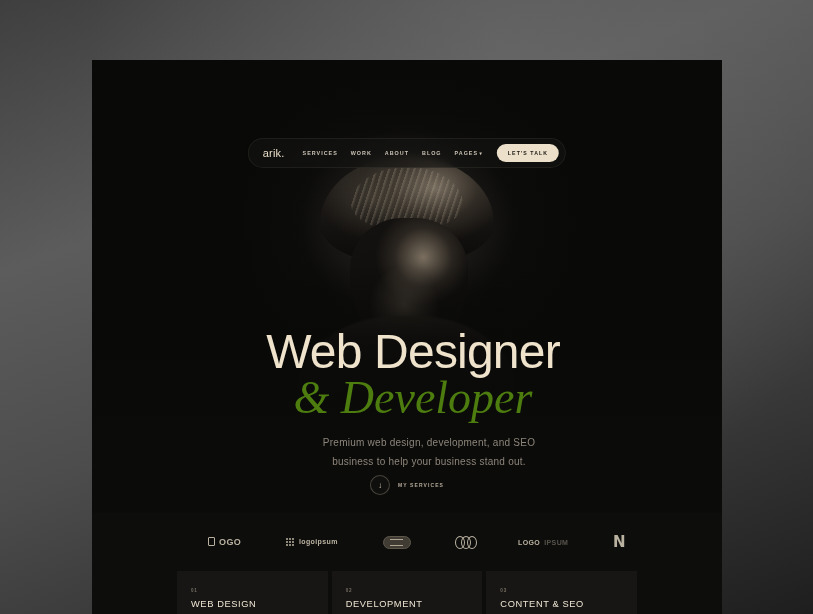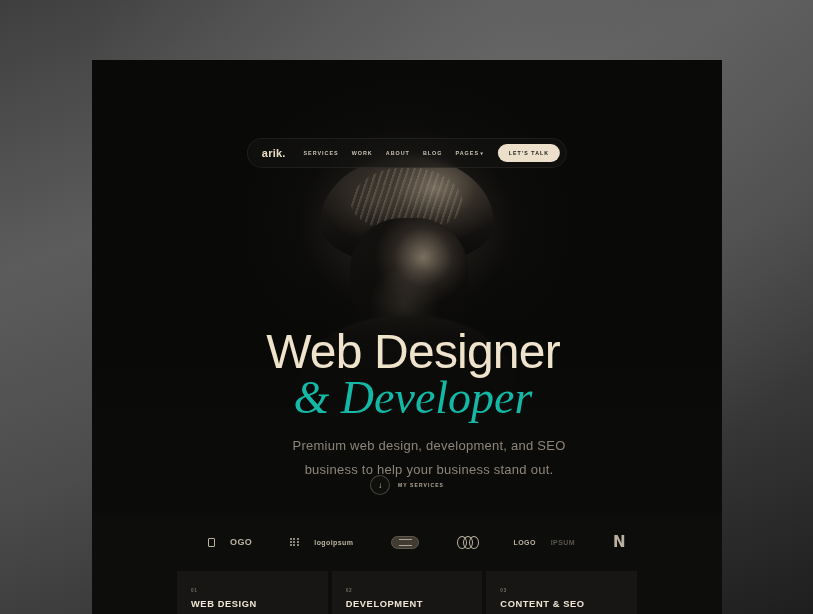--- a/index.html
+++ b/index.html
@@ -46,63 +46,63 @@
     background: linear-gradient(180deg, rgba(40,36,31,0.85) 0%, rgba(12,11,10,1) 70%);
     filter: blur(1px); }
   .hero-fade { position:absolute; inset:0;
     background: linear-gradient(180deg, rgba(9,9,8,0.55) 0%, rgba(9,9,8,0) 18%, rgba(9,9,8,0.10) 45%, rgba(9,9,8,0.78) 62%, #0b0b0a 86%); }
 
   
   .nav { position:absolute; left:50%; top:78px; transform:translateX(-50%);
     display:flex; align-items:center; gap:0; z-index:6;
     background: rgba(20,19,17,0.62); border:1px solid rgba(205,190,160,0.09);
     border-radius:22px; padding:5px 6px 5px 14px; backdrop-filter: blur(3px); }
-  .logo { color:#e8dcc6; font-size:11px; letter-spacing:.2px; font-weight:700; margin-right:18px; }
+  .logo { color:#e8dcc6; font-size:11px; letter-spacing:.2px; font-weight:400; margin-right:18px; }
   .nav-links { display:flex; align-items:center; gap:13px; }
   .nav-links a { color:#cbc3b4; font-size:5.4px; letter-spacing:1.0px; text-decoration:none; text-transform:uppercase; font-weight:600; white-space:nowrap; }
   .caret { font-size:4.5px; margin-left:1.5px; color:#cbc3b4; }
   .cta { margin-left:14px; background:#ece0ca; color:#181613;
     font-size:5.2px; letter-spacing:1.1px; font-weight:700; text-transform:uppercase;
     padding:6px 11px; border-radius:13px; border:none; cursor:pointer; white-space:nowrap; }
 
   
   .hero-text { position:absolute; left:12px; right:0; top:268px; text-align:center; z-index:5; }
   .h-line1 { font-family:"Liberation Sans", sans-serif; font-weight:300; font-size:48px;
     color:#efe3cc; letter-spacing:-0.8px; line-height:1.0; }
   .h-line2 { font-family:"Liberation Serif", serif; font-style:italic; font-weight:400;
-    font-size:46px; color:#14b8a6; line-height:1.05; margin-top:-2px; letter-spacing:0px; }
-  .sub { margin-top:12px; font-size:13px; line-height:1.85; color:#8d857a; letter-spacing:.25px;padding-left:32px; }
+    font-size:46px; color:#4d7c0f; line-height:1.05; margin-top:-2px; letter-spacing:0px; }
+  .sub { margin-top:12px; font-size:10px; line-height:1.85; color:#8d857a; letter-spacing:.25px;padding-left:32px; }
 
   .scroll-btn { position:absolute; left:50%; top:415px; transform:translateX(-50%);
     display:flex; align-items:center; gap:8px; z-index:5; cursor:pointer; }
   .circ { width:20px; height:20px; border-radius:50%; border:1px solid rgba(220,206,178,0.28);
     display:flex; align-items:center; justify-content:center; color:#d8ccb4; font-size:8px; background:rgba(255,255,255,0.02); }
   .scroll-btn span.lbl { color:#b3a998; font-size:5px; letter-spacing:1.1px; font-weight:600; text-transform:uppercase; }
 
   
   .logos { position:relative; height:58px; background:#0d0d0c;
     display:flex; align-items:center; justify-content:space-between; padding:0 96px; }
-  .brand { color:#d9cfbb; opacity:.85; display:flex; align-items:center; gap:15px;
+  .brand { color:#d9cfbb; opacity:.85; display:flex; gap:4px;
     font-size:9px; font-weight:700; letter-spacing:.4px;padding-left:20px; }
   .b-box { border:1.6px solid #d9cfbb; width:7px; height:9px; border-radius:1px; display:inline-block; }
   .b-dots { width:9px; height:9px; display:grid; grid-template-columns:repeat(3,1fr); grid-gap:.5px; }
   .b-dots i { background:#d9cfbb; border-radius:50%; display:block; width:2px; height:2px; }
   .b-pill { width:28px; height:13px; border-radius:7px; background:#4a453c; border:1px solid #6d6557;
     display:flex; align-items:center; justify-content:center; }
   .b-pill:after { content:""; width:13px; height:5px; border-top:1.4px solid #c9bfa9; border-bottom:1.4px solid #c9bfa9; display:block; }
   .b-inf { display:flex; align-items:center; }
   .b-inf i { width:10px; height:13px; border:1.6px solid #d9cfbb; border-radius:50%; display:block; margin-right:-4px; }
   .b-n { font-size:15px; font-weight:800; color:#d9cfbb; line-height:1; font-family:"DejaVu Sans", sans-serif; }
   .b-faded { opacity:.42; }
 
   
   .cards { position:relative; display:flex; gap:4px; padding:0 85px; }
   .card { flex:1; background:#171614; padding:17px 14px 0 14px; height:101px; position:relative; }
   .c-num { color:#766f63; font-size:4.6px; letter-spacing:.8px; font-weight:600; }
-  .c-title { margin-top:6px; color:#efe6d4; font-size:9.3px; letter-spacing:.6px; font-weight:700; text-transform:uppercase; }
+  .c-title { margin-top:6px; color:#efe6d4; font-size:9.3px; letter-spacing:.6px; font-weight:400; text-transform:uppercase; }
 </style>
 </head>
 <body>
 
 <div class="backdrop"></div>
 
 <div class="page">
 
   <div class="hero">
     <div class="portrait">

